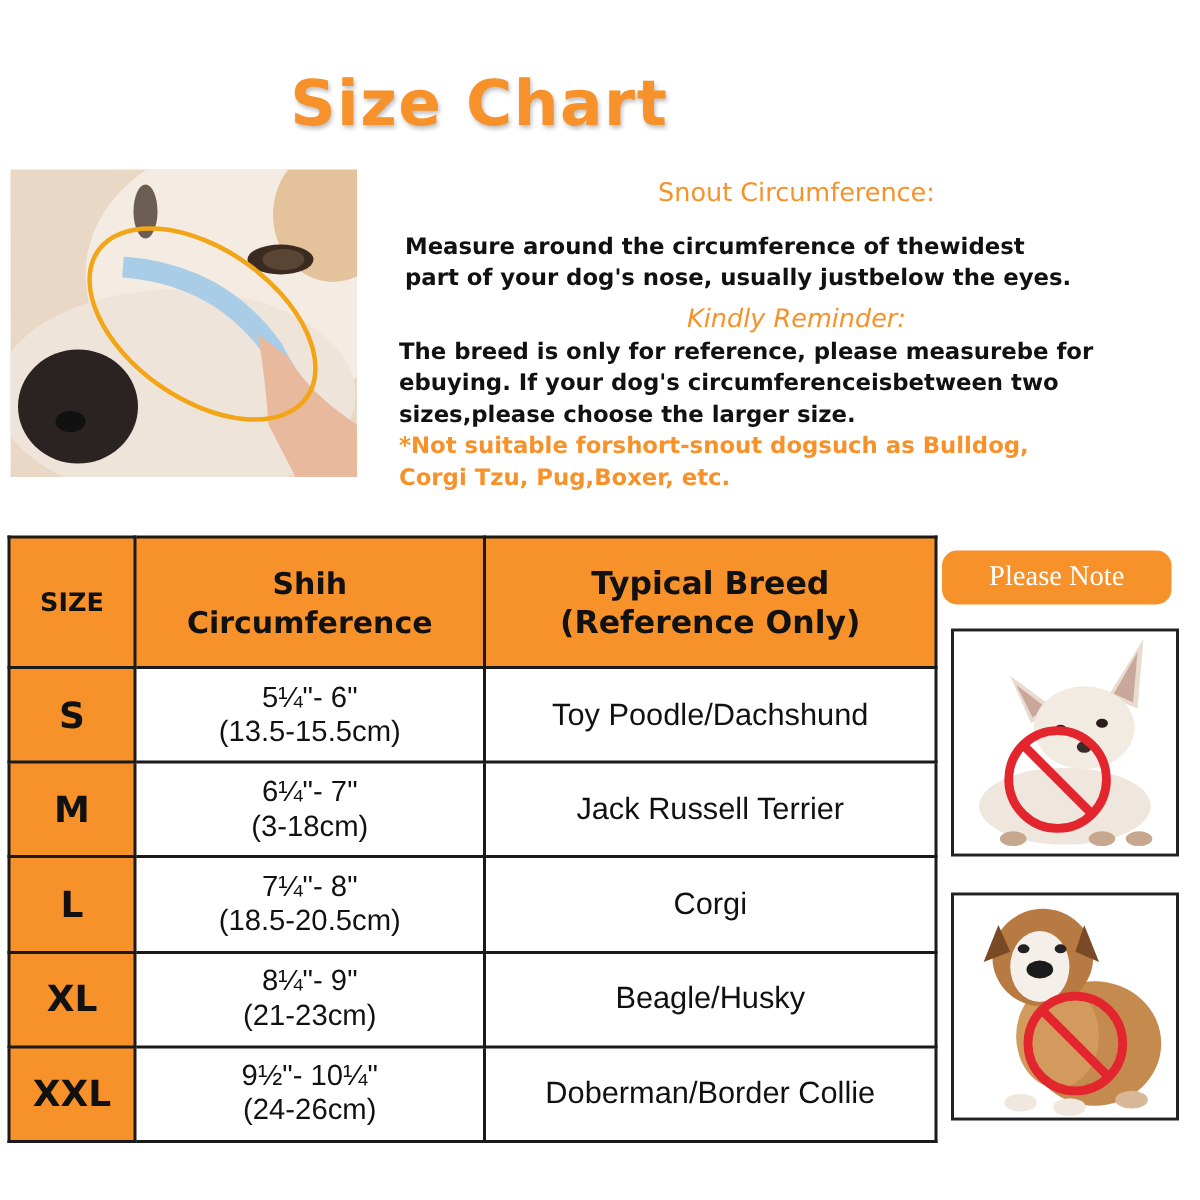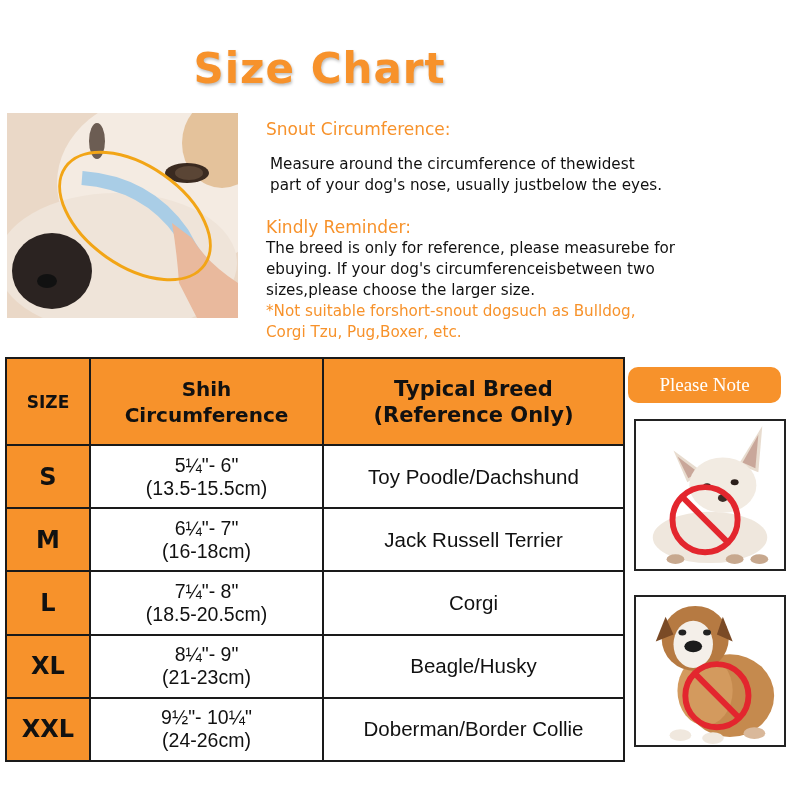--- a/index.html
+++ b/index.html
@@ -16,25 +16,25 @@
   
   .photo-main {
     position: absolute; left: 7px; top: 113px; width: 231px; height: 205px;
     overflow: hidden;
     background: linear-gradient(135deg, #e9d5c4 0%, #f3e6da 35%, #efe3d6 55%, #d9b995 100%);
   }
 
   .info { position: absolute; left: 266px; top: 118px; width: 530px; }
   .info h2 {
     font-family: "DejaVu Sans", sans-serif; font-weight: normal;
-    font-size: 17px; color: #f7922b; line-height: 22px;
-  }
-  .info p { font-size: 15.2px; line-height: 21px; color: #111; }
+    font-size: 17px; color: #f7922b; line-height: 22px; text-align: center;
+  }
+  .info p { font-size: 15.2px; line-height: 21px; color: #111; font-weight: bold; }
   .info .p1 { margin-top: 14px; margin-left: 4px; }
-  .info .h2b { margin-top: 20px; }
+  .info .h2b { margin-top: 6px; font-style: italic; }
   .info .p2 { margin-top: 0px; line-height: 21px; }
   .info .warn { color: #f7922b; font-size: 15.2px; line-height: 21px; }
 
   
   table.size-table {
     position: absolute; left: 5px; top: 357px; width: 618px; height: 405px;
     border-collapse: collapse; table-layout: fixed;
   }
   table.size-table td, table.size-table th {
     border: 2px solid #1a1a1a; text-align: center; vertical-align: middle;
@@ -132,21 +132,21 @@
       <td class="circ">
         <span>5¼"- 6"</span><br>
         <span>(13.5-15.5cm)</span>
       </td>
       <td class="breed">Toy Poodle/Dachshund</td>
     </tr>
     <tr>
       <td class="size-cell">M</td>
       <td class="circ">
         <span>6¼"- 7"</span><br>
-        <span>(16-18cm)</span>
+        <span>(3-18cm)</span>
       </td>
       <td class="breed">Jack Russell Terrier</td>
     </tr>
     <tr>
       <td class="size-cell">L</td>
       <td class="circ">
         <span>7¼"- 8"</span><br>
         <span>(18.5-20.5cm)</span>
       </td>
       <td class="breed">Corgi</td>

